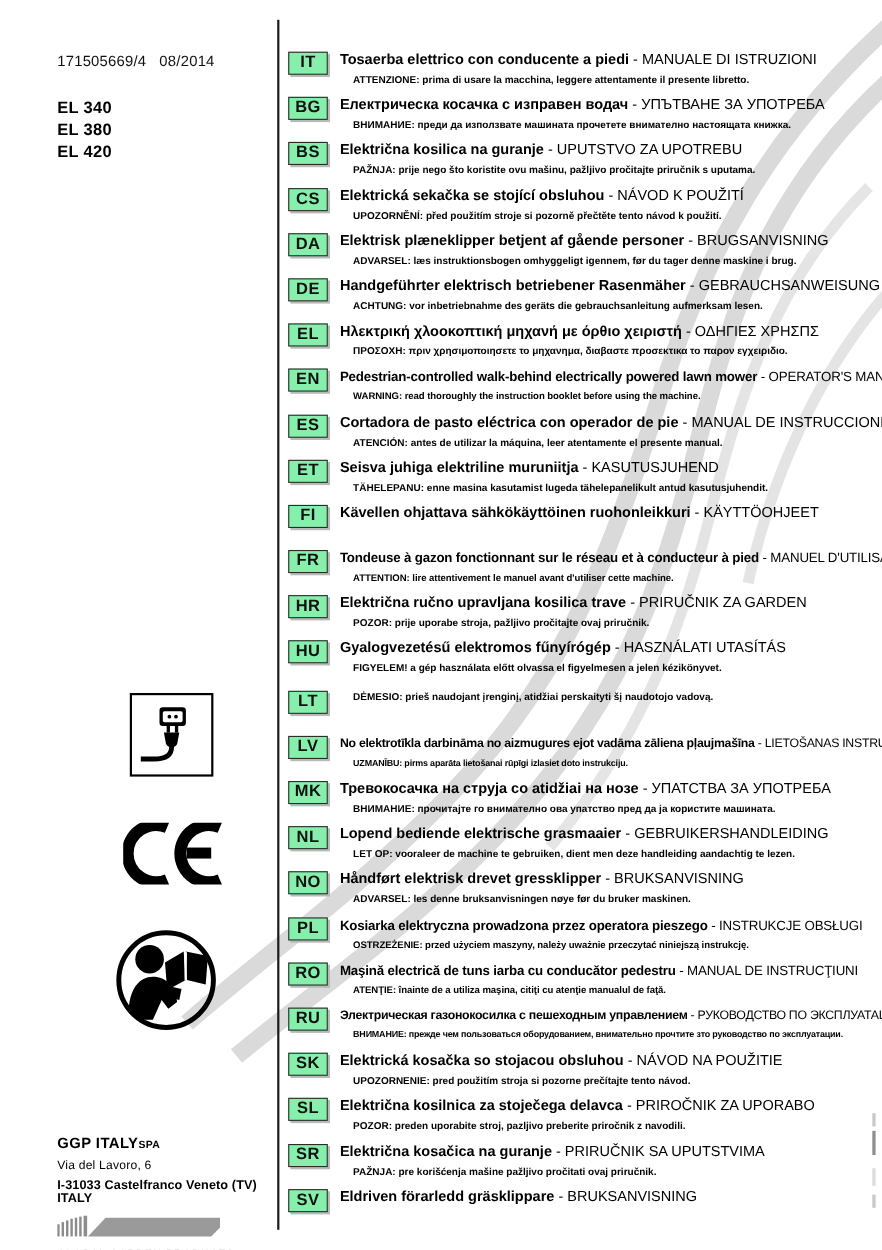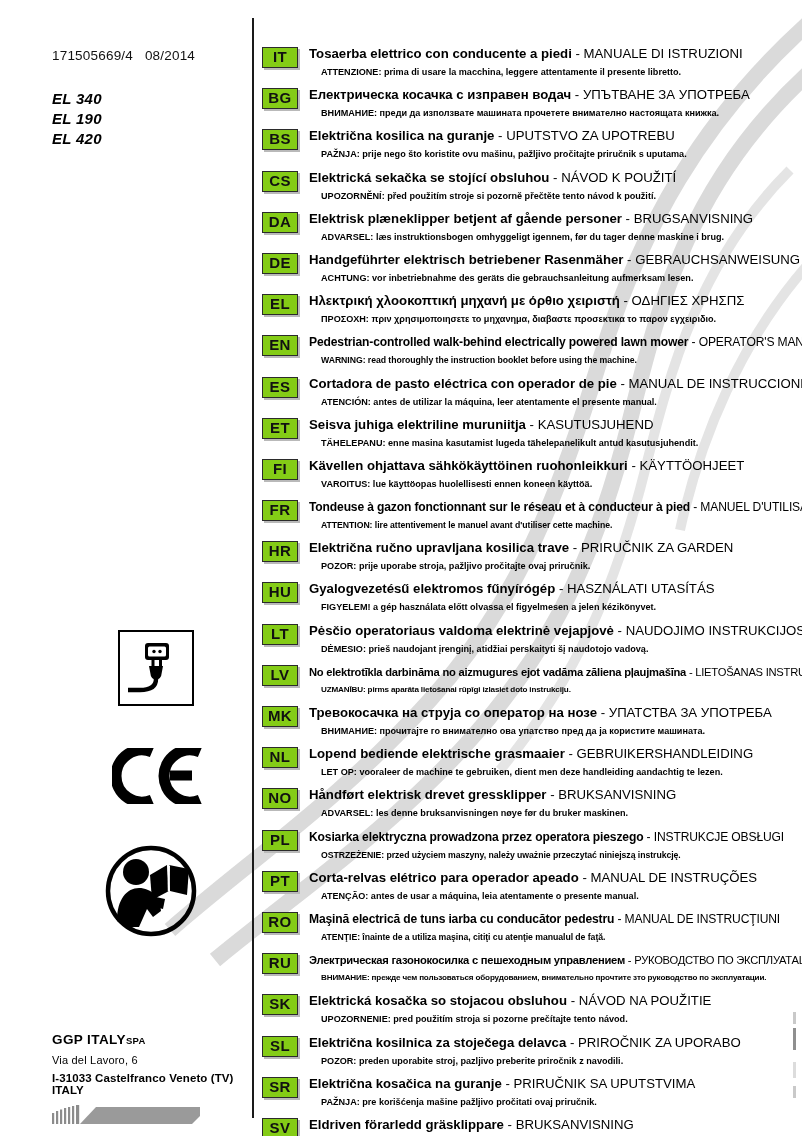--- a/index.html
+++ b/index.html
@@ -52,21 +52,20 @@
     width: 196px;
   }
   #doc-code {
     font-size: 13.5px;
     letter-spacing: .2px;
     white-space: pre;
     color: #111;
   }
   #model-list {
     margin-top: 26px;
-    font-style: italic;
   }
   .model-line {
     font-size: 15px;
     font-weight: bold;
     line-height: 20px;
     letter-spacing: .3px;
   }
 
   
   #plug-icon-wrap {
@@ -145,21 +144,21 @@
     position: relative;
     min-height: 41.2px;
   }
   .code-badge {
     position: absolute;
     left: 0;
     top: 1px;
     width: 36px;
     height: 21px;
     border: 1.6px solid #2b2b2b;
-    background: #84cc16;
+    background: #86efac;
     box-shadow: 2px 2px 0 #b9b9b9;
     box-sizing: border-box;
     text-align: center;
     line-height: 18px;
     font-size: 15px;
     font-weight: bold;
     letter-spacing: .4px;
     color: #111;
   }
   .lang-texts {
@@ -222,21 +221,21 @@
 </svg>
 
 <div id="page">
 
   <div id="divider"></div>
 
   <div id="left-col">
     <div id="doc-code">171505669/4   08/2014</div>
     <div id="model-list">
       <div class="model-line">EL 340</div>
-      <div class="model-line">EL 190</div>
+      <div class="model-line">EL 380</div>
       <div class="model-line">EL 420</div>
     </div>
   </div>
 
   <div id="plug-icon-wrap">
     <div id="plug-icon-box">
       <svg width="68" height="68" viewBox="0 0 68 68">
 
         <rect x="25" y="11" width="24" height="17" rx="3" ry="3" fill="#000"></rect>
         <rect x="28" y="14.5" width="18" height="10" rx="1.5" ry="1.5" fill="#fff"></rect>
@@ -372,21 +371,20 @@
         <div class="code-badge">ET</div>
         <div class="lang-texts">
           <div class="title-line"><span class="t-main">Seisva juhiga elektriline muruniitja</span><span class="t-sep">  - </span><span class="t-manual">KASUTUSJUHEND</span></div>
           <div class="warn-line">TÄHELEPANU: enne masina kasutamist lugeda tähelepanelikult antud kasutusjuhendit.</div>
         </div>
       </div>
       <div class="lang-row">
         <div class="code-badge">FI</div>
         <div class="lang-texts">
           <div class="title-line"><span class="t-main">Kävellen ohjattava sähkökäyttöinen ruohonleikkuri</span><span class="t-sep"> - </span><span class="t-manual">KÄYTTÖOHJEET</span></div>
-          <div class="warn-line">VAROITUS: lue käyttöopas huolellisesti ennen koneen käyttöä.</div>
         </div>
       </div>
       <div class="lang-row narrow">
         <div class="code-badge">FR</div>
         <div class="lang-texts">
           <div class="title-line"><span class="t-main">Tondeuse à gazon fonctionnant sur le réseau et à conducteur à pied</span><span class="t-sep"> - </span><span class="t-manual">MANUEL D'UTILISATION</span></div>
           <div class="warn-line">ATTENTION: lire attentivement le manuel avant d'utiliser cette machine.</div>
         </div>
       </div>
       <div class="lang-row">
@@ -399,35 +397,34 @@
       <div class="lang-row">
         <div class="code-badge">HU</div>
         <div class="lang-texts">
           <div class="title-line"><span class="t-main">Gyalogvezetésű elektromos fűnyírógép</span><span class="t-sep"> - </span><span class="t-manual">HASZNÁLATI UTASÍTÁS</span></div>
           <div class="warn-line">FIGYELEM! a gép használata előtt olvassa el figyelmesen a jelen kézikönyvet.</div>
         </div>
       </div>
       <div class="lang-row">
         <div class="code-badge">LT</div>
         <div class="lang-texts">
-          <div class="title-line"><span class="t-main">Pėsčio operatoriaus valdoma elektrinė vejapjovė</span><span class="t-sep"> - </span><span class="t-manual">NAUDOJIMO INSTRUKCIJOS</span></div>
           <div class="warn-line">DĖMESIO: prieš naudojant įrenginį, atidžiai perskaityti šį naudotojo vadovą.</div>
         </div>
       </div>
       <div class="lang-row xnarrow">
         <div class="code-badge">LV</div>
         <div class="lang-texts">
           <div class="title-line"><span class="t-main">No elektrotīkla darbināma no aizmugures ejot vadāma zāliena pļaujmašīna</span><span class="t-sep"> - </span><span class="t-manual">LIETOŠANAS INSTRUKCIJA</span></div>
           <div class="warn-line">UZMANĪBU: pirms aparāta lietošanai rūpīgi izlasiet doto instrukciju.</div>
         </div>
       </div>
       <div class="lang-row">
         <div class="code-badge">MK</div>
         <div class="lang-texts">
-          <div class="title-line"><span class="t-main">Тревокосачка на струја со оператор на нозе</span><span class="t-sep"> - </span><span class="t-manual">УПАТСТВА ЗА УПОТРЕБА</span></div>
+          <div class="title-line"><span class="t-main">Тревокосачка на струја со atidžiai на нозе</span><span class="t-sep"> - </span><span class="t-manual">УПАТСТВА ЗА УПОТРЕБА</span></div>
           <div class="warn-line">ВНИМАНИЕ: прочитајте го внимателно ова упатство пред да ја користите машината.</div>
         </div>
       </div>
       <div class="lang-row">
         <div class="code-badge">NL</div>
         <div class="lang-texts">
           <div class="title-line"><span class="t-main">Lopend bediende elektrische grasmaaier</span><span class="t-sep"> - </span><span class="t-manual">GEBRUIKERSHANDLEIDING</span></div>
           <div class="warn-line">LET OP: vooraleer de machine te gebruiken, dient men deze handleiding aandachtig te lezen.</div>
         </div>
       </div>
@@ -436,27 +433,20 @@
         <div class="lang-texts">
           <div class="title-line"><span class="t-main">Håndført elektrisk drevet gressklipper</span><span class="t-sep"> - </span><span class="t-manual">BRUKSANVISNING</span></div>
           <div class="warn-line">ADVARSEL: les denne bruksanvisningen nøye før du bruker maskinen.</div>
         </div>
       </div>
       <div class="lang-row narrow">
         <div class="code-badge">PL</div>
         <div class="lang-texts">
           <div class="title-line"><span class="t-main">Kosiarka elektryczna prowadzona przez operatora pieszego</span><span class="t-sep"> - </span><span class="t-manual">INSTRUKCJE OBSŁUGI</span></div>
           <div class="warn-line">OSTRZEŻENIE: przed użyciem maszyny, należy uważnie przeczytać niniejszą instrukcję.</div>
-        </div>
-      </div>
-      <div class="lang-row">
-        <div class="code-badge">PT</div>
-        <div class="lang-texts">
-          <div class="title-line"><span class="t-main">Corta-relvas elétrico para operador apeado</span><span class="t-sep"> - </span><span class="t-manual">MANUAL DE INSTRUÇÕES</span></div>
-          <div class="warn-line">ATENÇÃO: antes de usar a máquina, leia atentamente o presente manual.</div>
         </div>
       </div>
       <div class="lang-row narrow">
         <div class="code-badge">RO</div>
         <div class="lang-texts">
           <div class="title-line"><span class="t-main">Maşină electrică de tuns iarba cu conducător pedestru</span><span class="t-sep"> - </span><span class="t-manual">MANUAL DE INSTRUCŢIUNI</span></div>
           <div class="warn-line">ATENŢIE: înainte de a utiliza maşina, citiţi cu atenţie manualul de faţă.</div>
         </div>
       </div>
       <div class="lang-row xnarrow">

